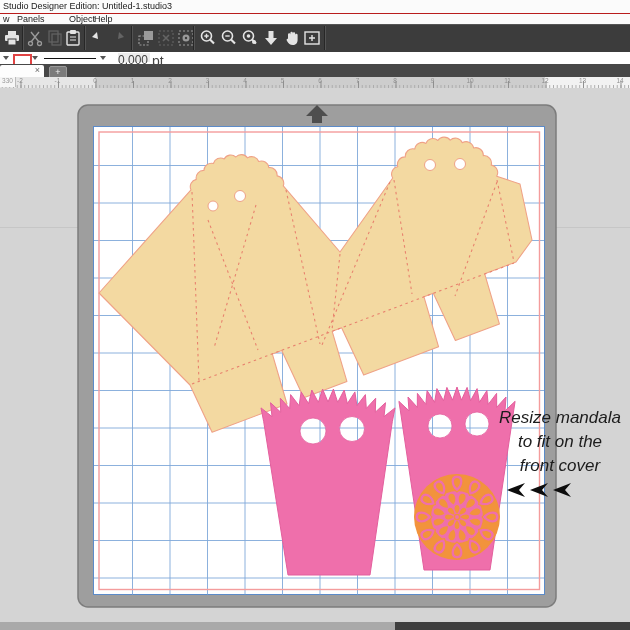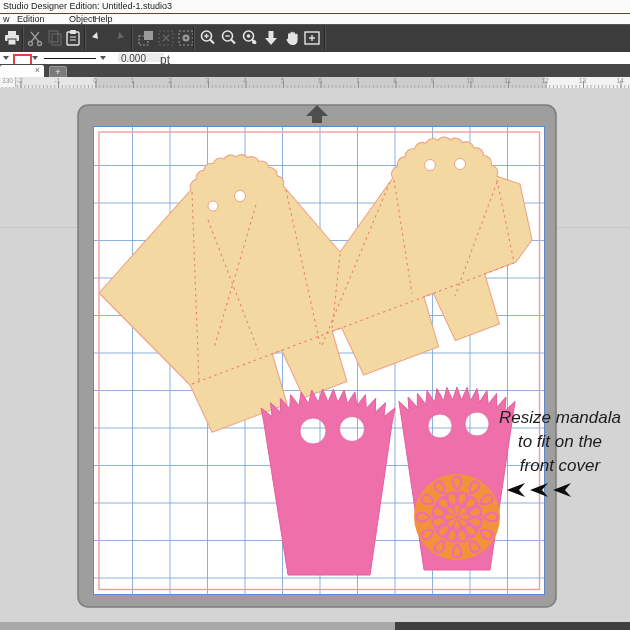--- a/index.html
+++ b/index.html
@@ -12,22 +12,22 @@
   #titlebar span{position:absolute;left:3px;top:1px;font-size:9px;color:#1a1a1a;white-space:nowrap;}
   #menubar{left:0;top:14px;width:630px;height:10px;background:#fbfbfb;}
   .menu-item{position:absolute;top:0;font-size:9px;color:#222;}
   #toolbar{left:0;top:24px;width:630px;height:27px;background:#3c3c3c;border-top:1px solid #555;border-bottom:1px solid #242424;}
   .tbtn{position:absolute;top:3px;width:20px;height:20px;}
   .tsep{position:absolute;top:1px;width:2px;height:24px;background:linear-gradient(90deg,#272727 50%,#535353 50%);}
   #formatbar{left:0;top:52px;width:630px;height:12px;background:#ffffff;border-bottom:1px solid #cfcfcf;}
   .tri{position:absolute;width:0;height:0;border:3px solid transparent;border-top:4px solid #555;}
   #swatch{position:absolute;left:13px;top:2px;width:15px;height:8px;background:#fff;border:2px solid #e04343;}
   #linesample{position:absolute;left:44px;top:6px;width:52px;height:1px;background:#111;}
-  #strokeval{position:absolute;left:118px;top:1px;width:28px;height:9px;background:#ececec;font-size:10px;color:#444;text-align:right;padding-right:18px;}
-  #unitlbl{position:absolute;left:160px;top:1px;font-size:12px;color:#444;}
+  #strokeval{position:absolute;left:118px;top:1px;width:28px;height:9px;background:#ececec;font-size:12px;color:#444;text-align:right;padding-right:4px;}
+  #unitlbl{position:absolute;left:152px;top:1px;font-size:14px;color:#444;}
   #tabbar{left:0;top:64px;width:630px;height:13px;background:#474747;}
   #doctab{position:absolute;left:0;top:1px;width:44px;height:12px;background:#fdfdfd;border-radius:2px 2px 0 0;}
   #doctab .x{position:absolute;right:4px;top:0px;font-size:9px;color:#6a6a6a;}
   #addtab{position:absolute;left:49px;top:1.5px;width:16px;height:11px;background:#7b7b7b;border:1px solid #999;
           color:#f0f0f0;font-size:9px;line-height:10px;text-align:center;border-radius:2px;}
   
   #ruler{left:0;top:77px;width:630px;height:11px;background:#e8e8e8;border-bottom:1px solid #aeaeae;}
   .rseg{position:absolute;top:0;height:11px;}
   #rticks{position:absolute;left:0;top:0;width:630px;height:11px;
     background-image:
@@ -53,21 +53,21 @@
 <body>
 
 <div id="app">
 
   <div class="abs" id="titlebar">
     <span>Studio Designer Edition: Untitled-1.studio3</span>
   </div>
 
   <div class="abs" id="menubar">
       <span class="menu-item" style="left: 3px;">w</span>
-      <span class="menu-item" style="left: 17px;">Edition</span>
+      <span class="menu-item" style="left: 17px;">Panels</span>
       <span class="menu-item" style="left: 69px;">Object</span>
       <span class="menu-item" style="left: 94px;">Help</span>
     </div>
 
   <div class="abs" id="toolbar">
       <div class="tbtn" style="left: 2px;"><svg width="20" height="20" viewBox="0 0 20 20">
           <rect x="6" y="3" width="8" height="4" fill="#e4e4e4"></rect>
           <rect x="3" y="7" width="14" height="6" rx="1" fill="#e4e4e4"></rect>
           <rect x="6" y="11" width="8" height="6" fill="#e4e4e4" stroke="#3c3c3c"></rect>
         </svg></div>

